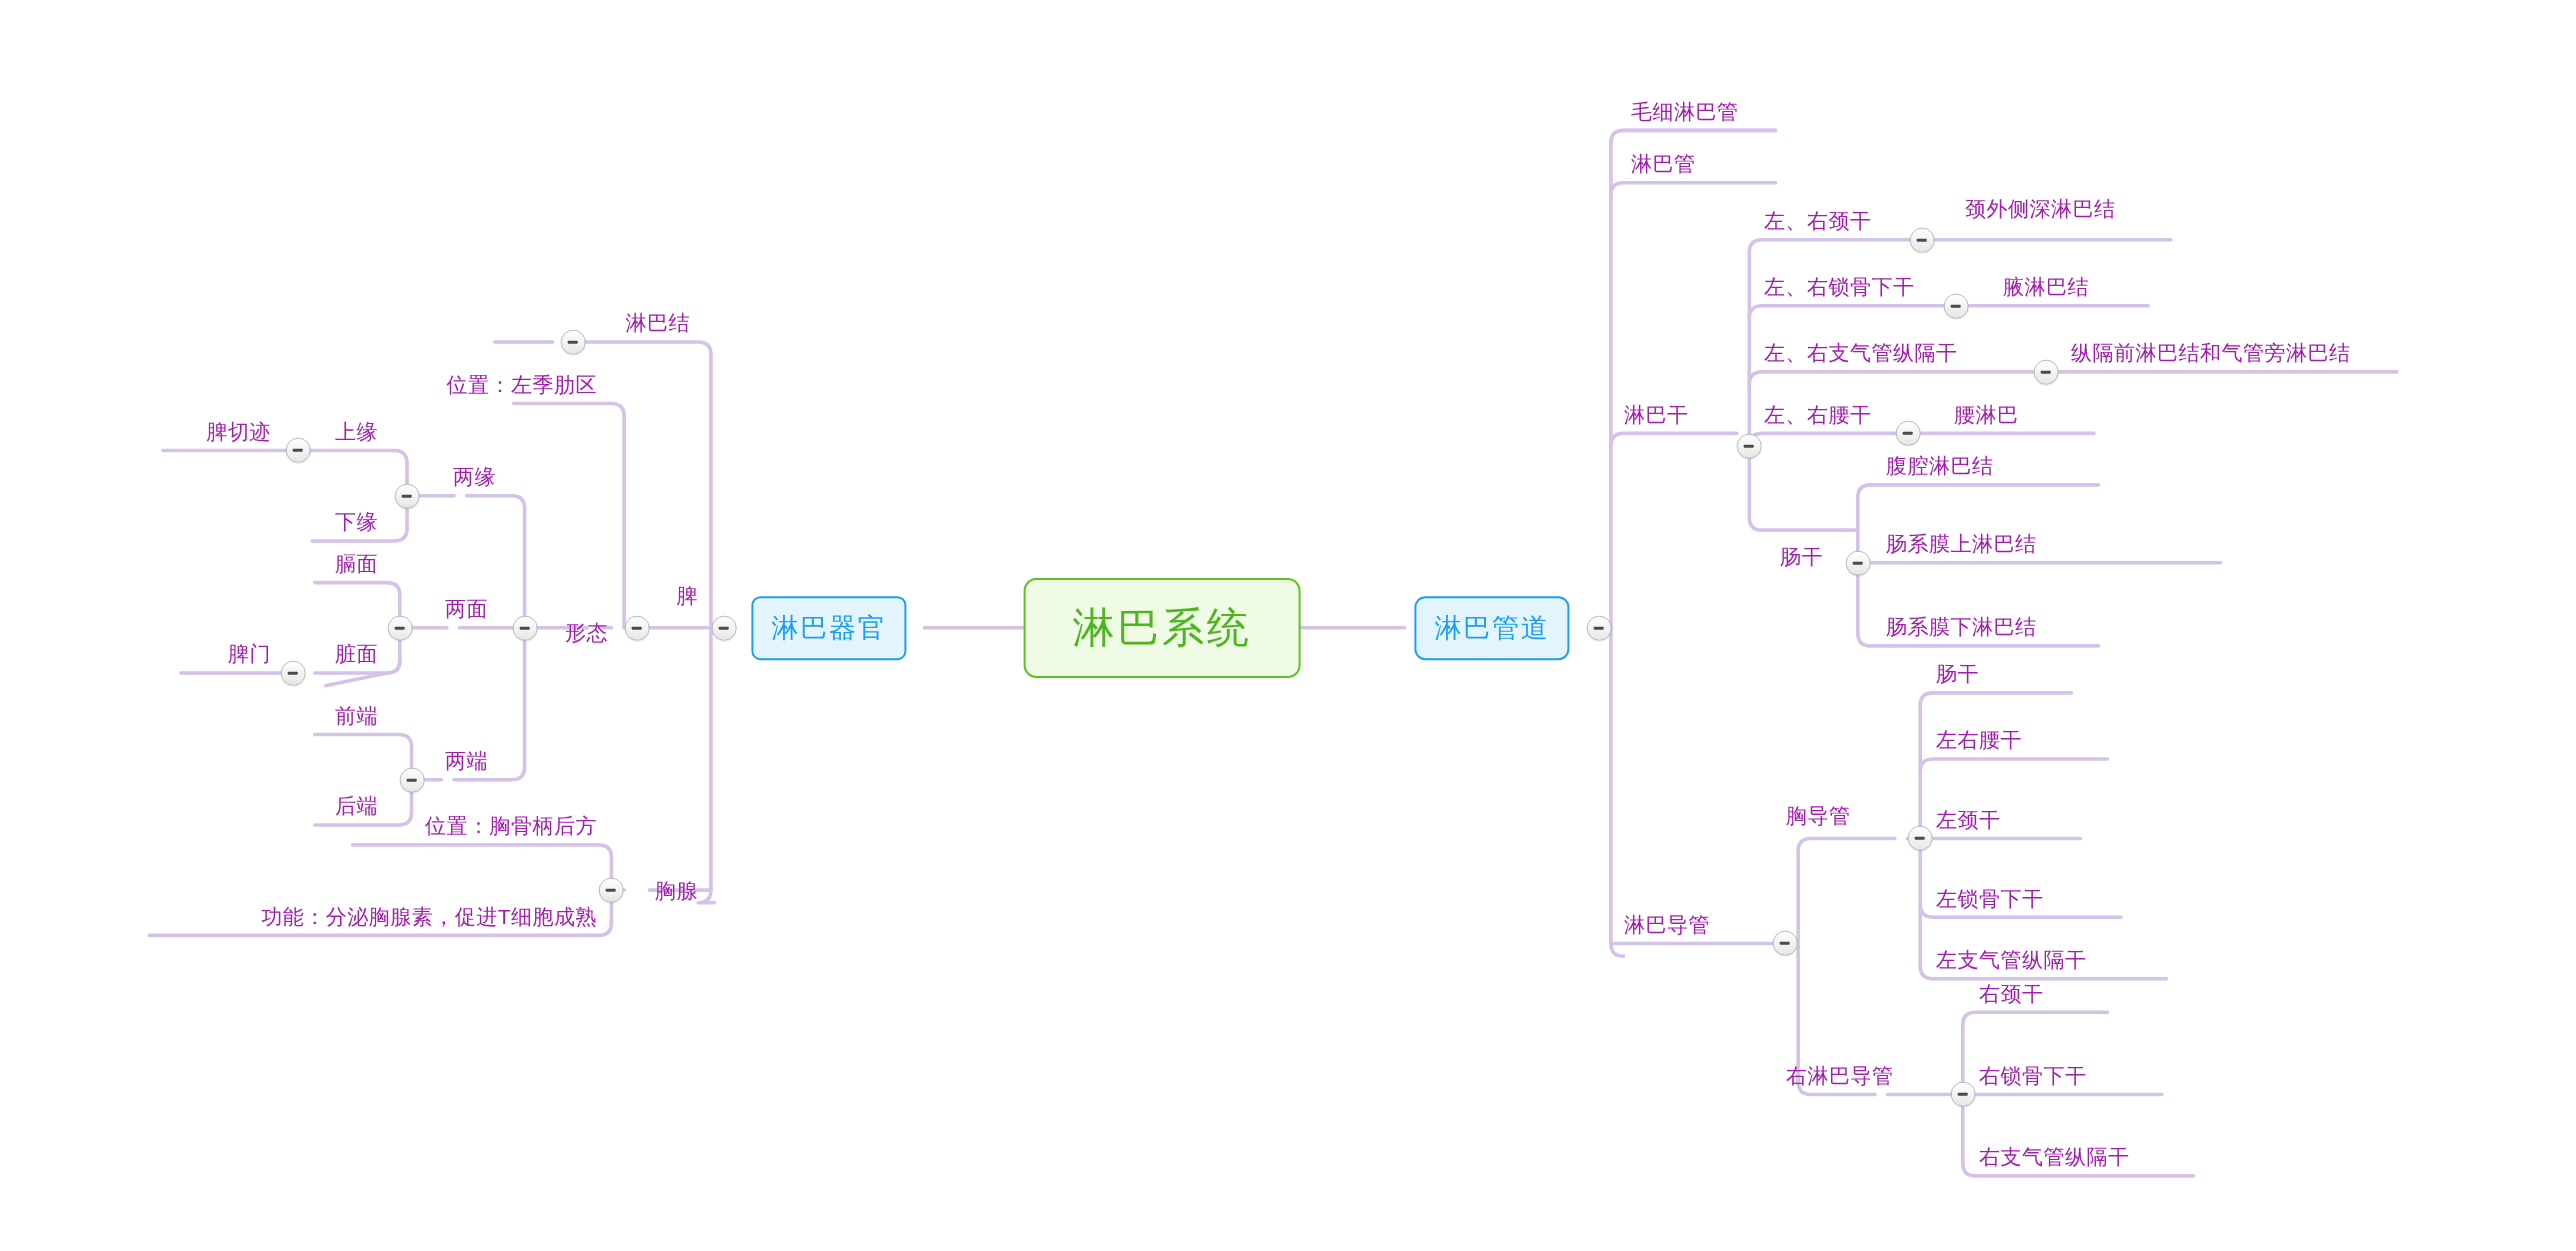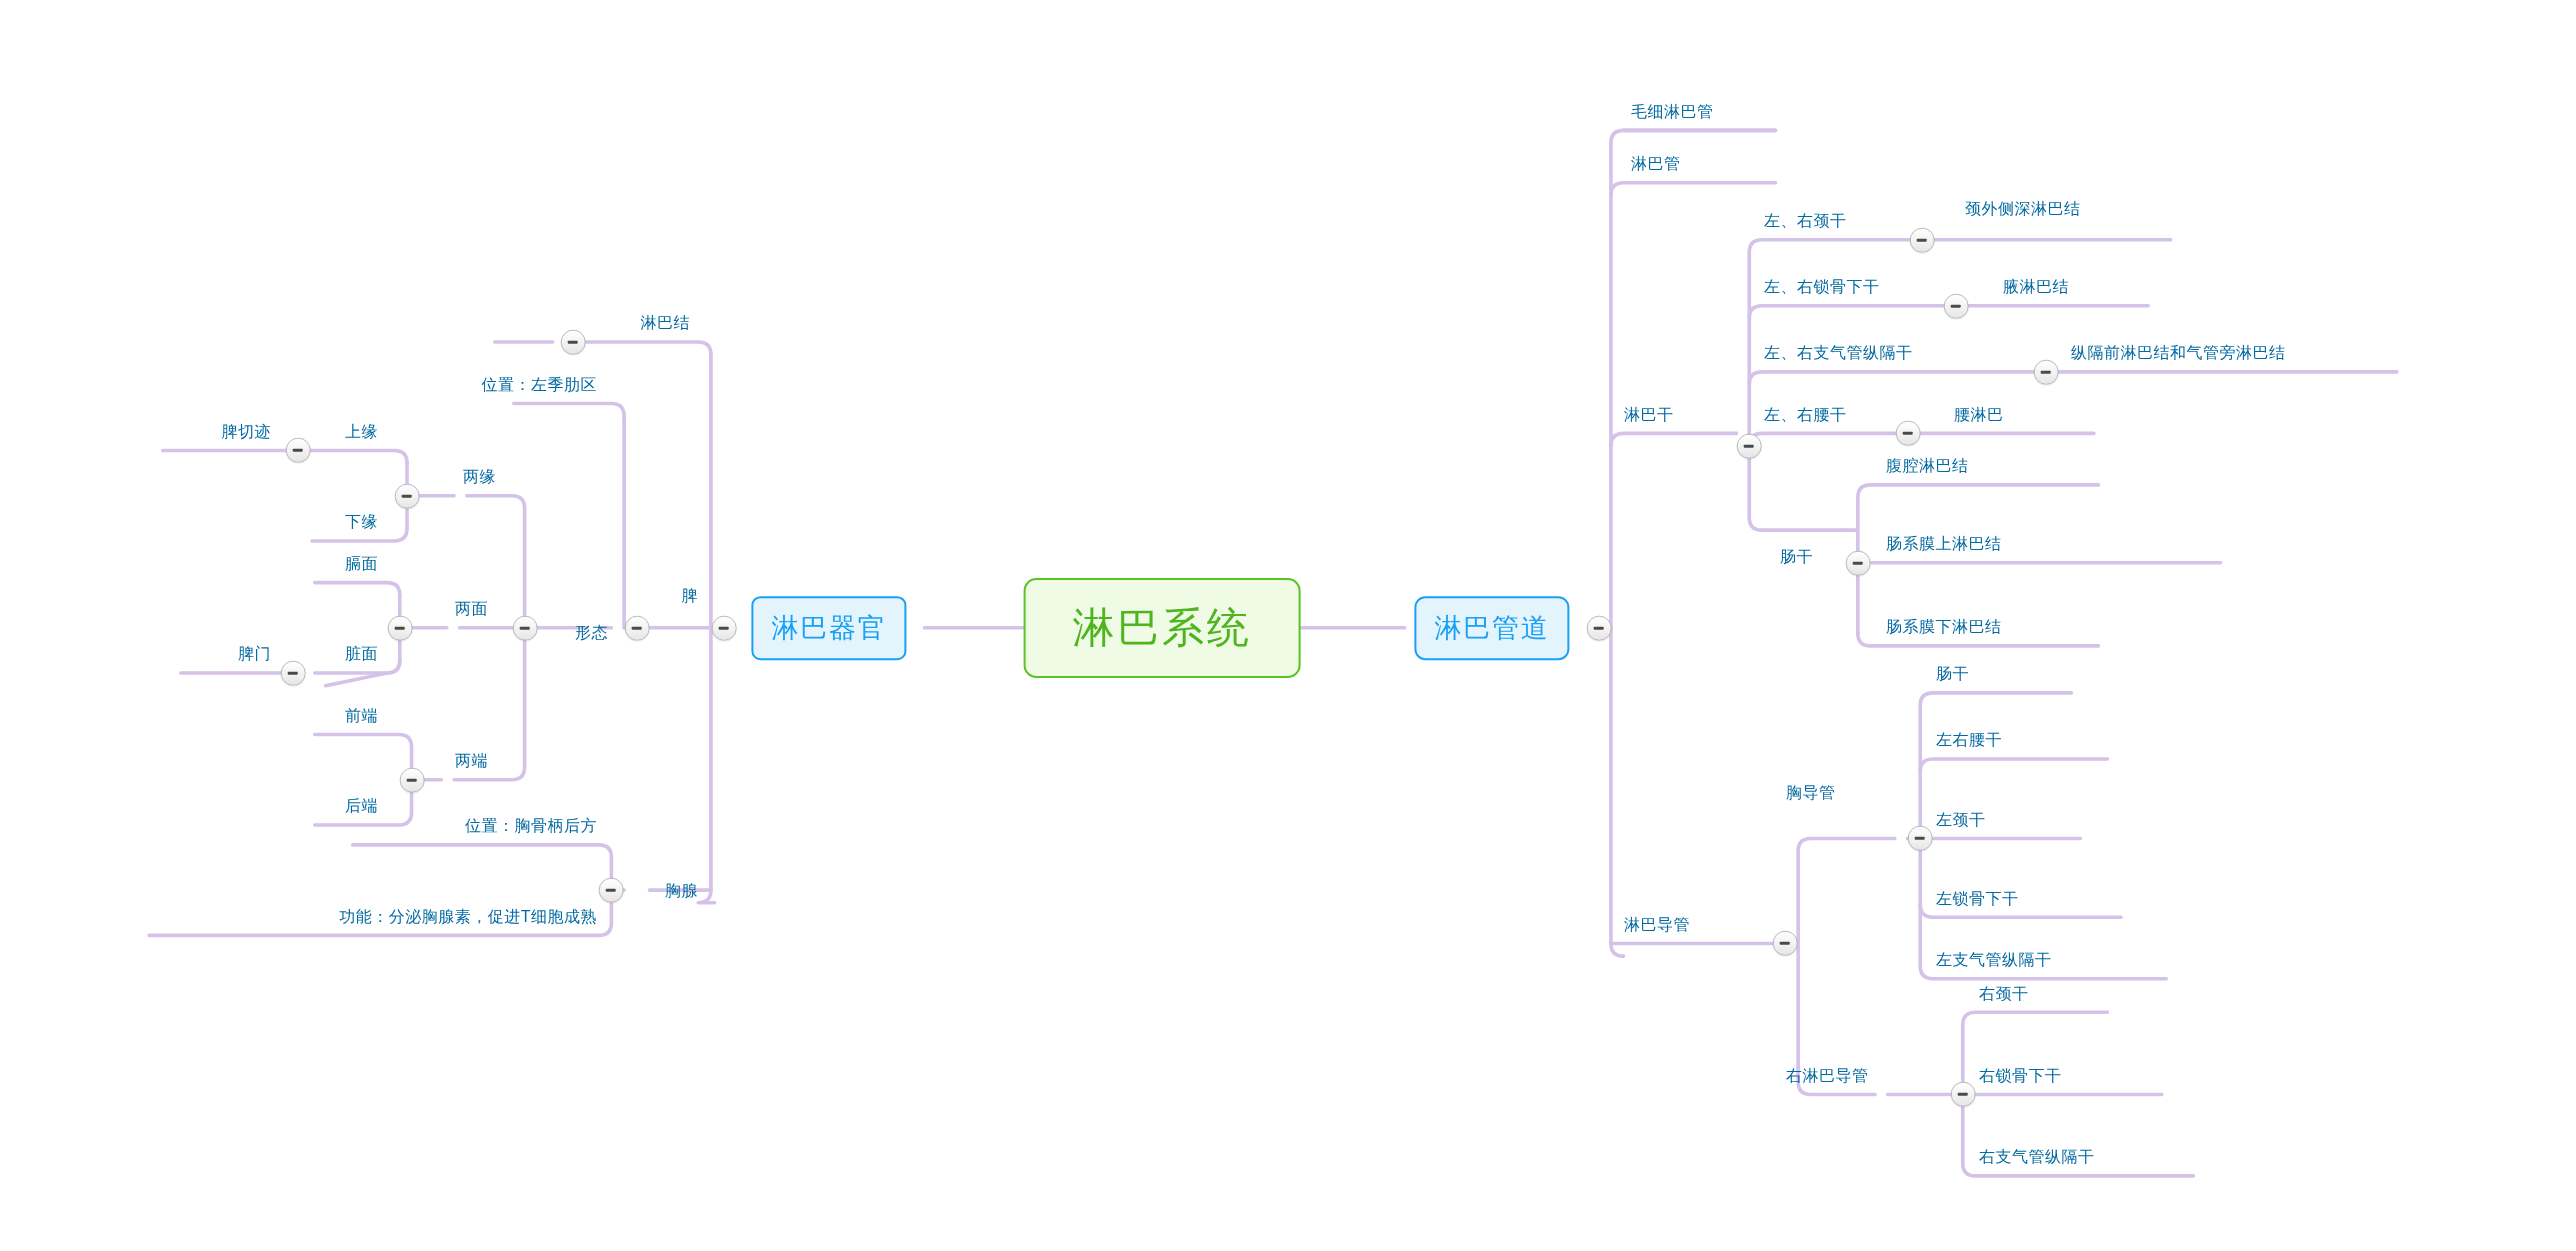--- a/index.html
+++ b/index.html
@@ -6,22 +6,22 @@
   body{
     width:2576px;height:1252px;position:relative;overflow:hidden;
     font-family:"Liberation Sans","DejaVu Sans",sans-serif;
   }
   #canvas{position:absolute;left:0;top:0;width:2576px;height:1252px;}
   svg#links{position:absolute;left:0;top:0;width:2576px;height:1252px;pointer-events:none;}
 
   
   .lbl{
     position:absolute;
-    color:#0369a1;
-    font-size:16px;
+    color:#a21caf;
+    font-size:21px;
     line-height:31px;
     white-space:nowrap;
     letter-spacing:0.5px;
   }
   .lbl.r{transform:translate(0,-100%);}          
   .lbl.rr{transform:translate(-100%,-100%);}     
 
   
   .node{
     position:absolute;
@@ -204,21 +204,21 @@
 
   <div class="lbl r" style="left:1764px;top:430px;">左、右腰干</div>
   <div class="lbl r" style="left:1954px;top:430px;">腰淋巴</div>
 
   <div class="lbl r" style="left:1780px;top:572px;">肠干</div>
   <div class="lbl r" style="left:1886px;top:481px;">腹腔淋巴结</div>
   <div class="lbl r" style="left:1886px;top:559px;">肠系膜上淋巴结</div>
   <div class="lbl r" style="left:1886px;top:642px;">肠系膜下淋巴结</div>
 
   <div class="lbl r" style="left:1624px;top:940px;">淋巴导管</div>
-  <div class="lbl r" style="left:1786px;top:808px;">胸导管</div>
+  <div class="lbl r" style="left:1786px;top:831px;">胸导管</div>
 
   <div class="lbl r" style="left:1936px;top:689px;">肠干</div>
   <div class="lbl r" style="left:1936px;top:755px;">左右腰干</div>
   <div class="lbl r" style="left:1936px;top:835px;">左颈干</div>
   <div class="lbl r" style="left:1936px;top:914px;">左锁骨下干</div>
   <div class="lbl r" style="left:1936px;top:975px;">左支气管纵隔干</div>
 
   <div class="lbl r" style="left:1786px;top:1091px;">右淋巴导管</div>
   <div class="lbl r" style="left:1979px;top:1009px;">右颈干</div>
   <div class="lbl r" style="left:1979px;top:1091px;">右锁骨下干</div>

